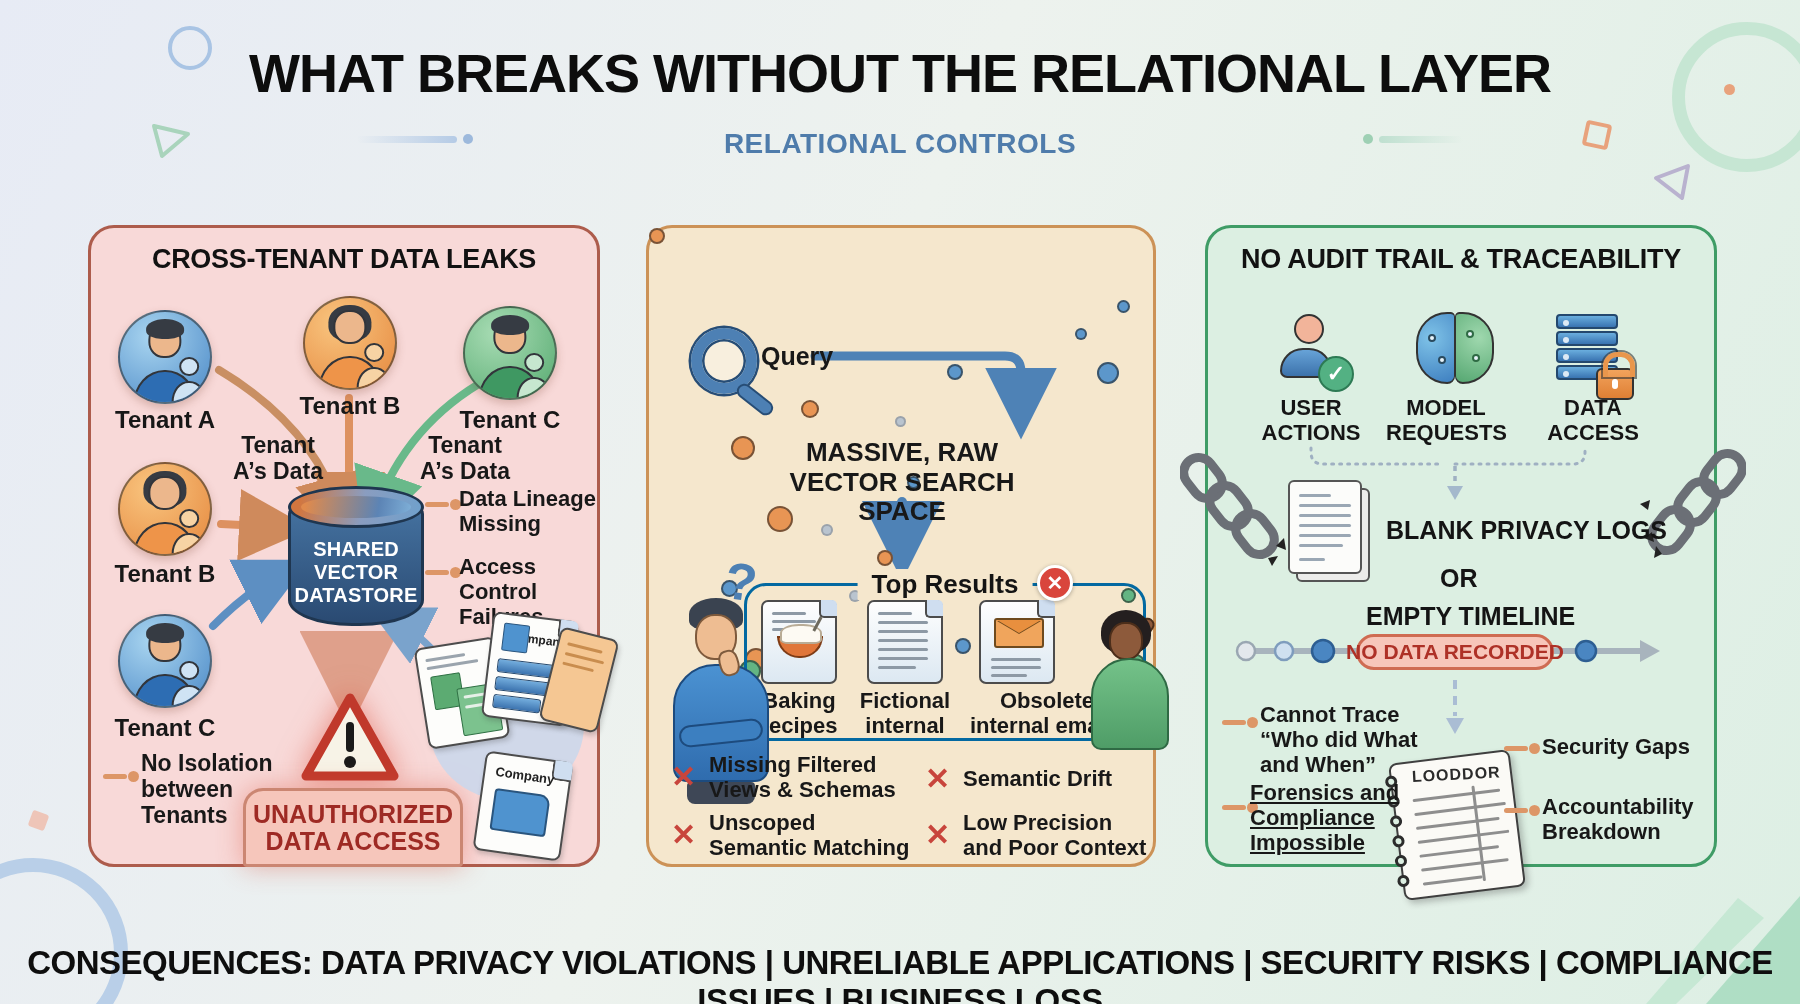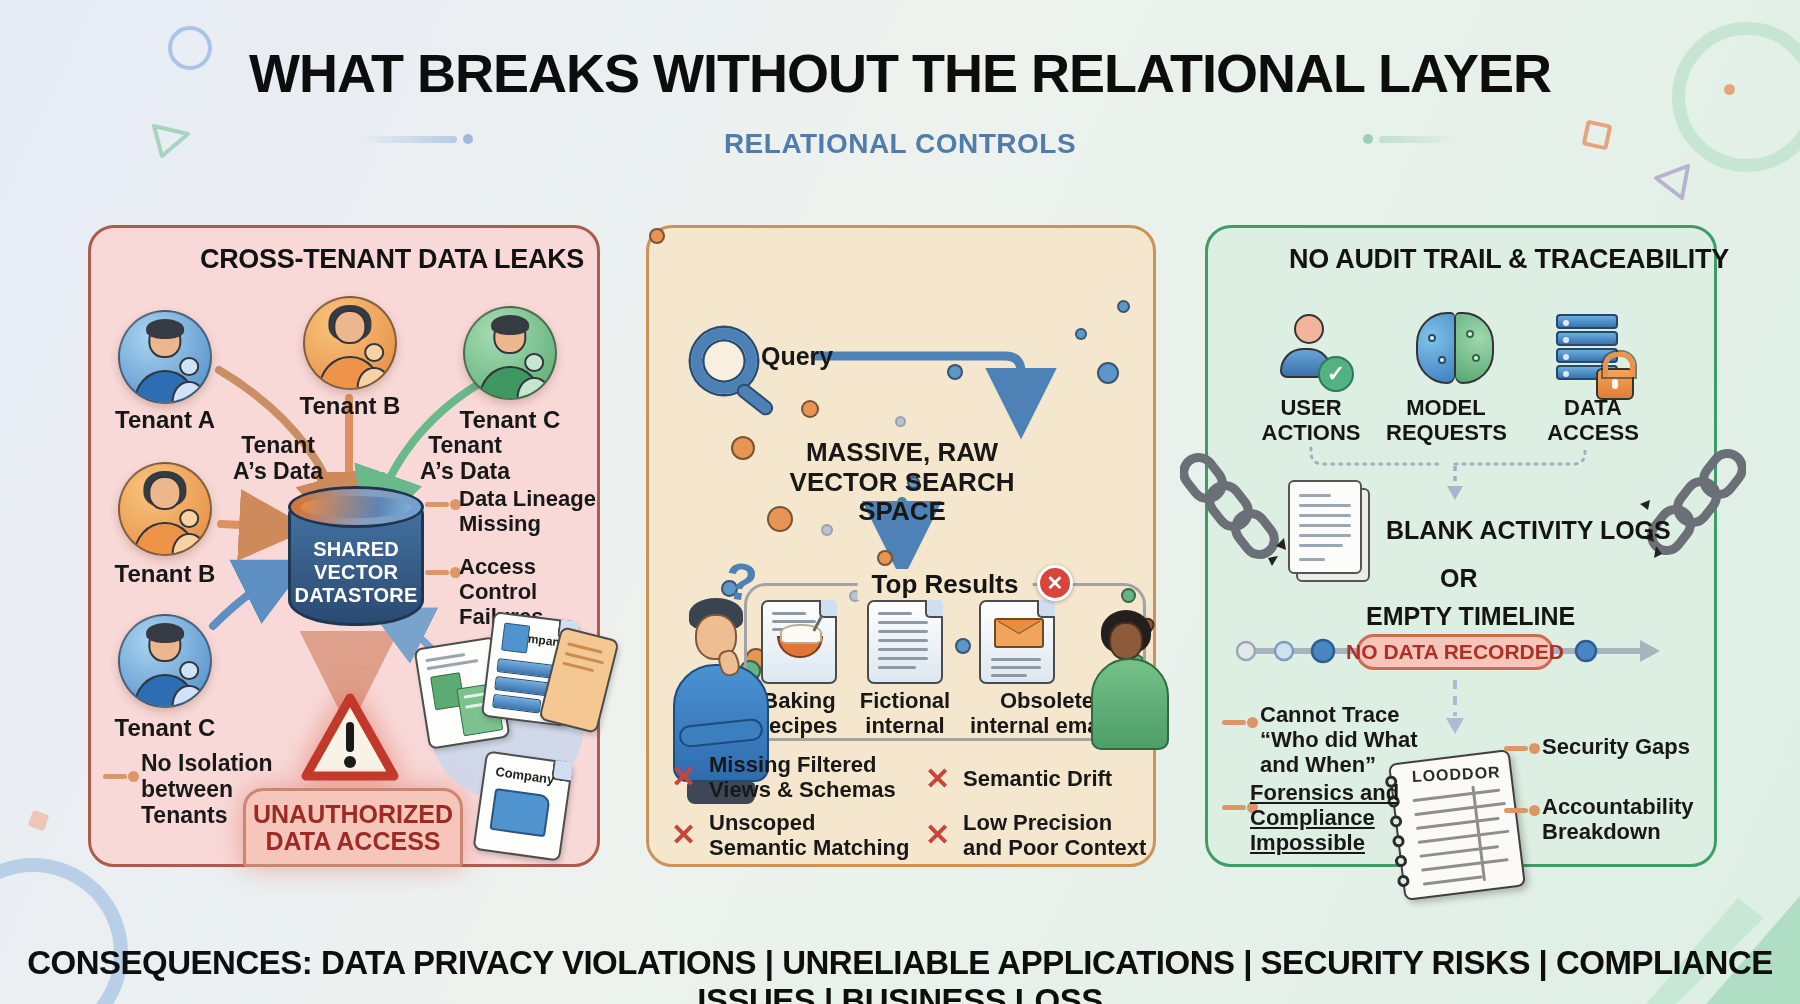--- a/index.html
+++ b/index.html
@@ -18,21 +18,21 @@
     font-size:28px; font-weight:800; color:#4f7cab; letter-spacing:.5px; }
   .footer-bar { position:absolute; top:944px; left:0; width:100%; text-align:center;
     font-size:33px; font-weight:800; letter-spacing:-0.5px; color:#0e0e0e; }
 
   
   .panel { position:absolute; top:225px; height:642px; border-radius:26px; border:3.5px solid; }
   .p1 { left:88px;  width:512px; background:#f8d9d8; border-color:#ad5c4c; }
   .p2 { left:646px; width:510px; background:#f5e7cd; border-color:#cc9257; }
   .p3 { left:1205px;width:512px; background:#dcefe2; border-color:#3f9c66; }
   .panel-header { position:absolute; top:16px; left:0; width:100%; text-align:center;
-    font-size:27px; font-weight:800; color:#121212; letter-spacing:-0.3px; white-space:pre-line;margin-left:48px; }
+    font-size:27px; font-weight:800; color:#121212; letter-spacing:-0.3px; white-space:pre-line; }
   .pre { white-space:pre-line; }
   .note { position:absolute; font-size:22px; line-height:1.14; font-weight:700; color:#181818; white-space:pre-line; }
   .svg-overlay { position:absolute; inset:0; width:100%; height:100%; overflow:visible; }
 
   
   .avatar { position:absolute; width:94px; height:94px; border-radius:50%; border:2.5px solid rgba(40,40,40,.55);
             box-shadow:0 4px 8px rgba(120,60,40,.25); overflow:hidden; }
   .av-blue   { background:radial-gradient(circle at 35% 28%, #a9d5f0, #4a88c6); }
   .av-orange { background:radial-gradient(circle at 35% 28%, #f9c57f, #e5873d); }
   .av-green  { background:radial-gradient(circle at 35% 28%, #a8dcb4, #55a96f); }
@@ -96,21 +96,21 @@
   .mag .handle { position:absolute; right:-30px; bottom:-24px; width:42px; height:15px; border-radius:8px;
     background:#4d80b4; border:2.5px solid #274d76; transform:rotate(38deg); }
 
   
   .dot { position:absolute; border-radius:50%; border:2px solid rgba(30,30,30,.55); }
   .d-or { background:#e89554; } .d-bl { background:#5c97cb; } .d-gr { background:#63b583; }
   .d-gy { background:#b9c4cf; border-color:rgba(30,30,30,.2); }
 
   
   .results-box { position:absolute; left:95px; top:355px; width:402px; height:158px;
-    border:3px solid #a3a3a3; border-radius:22px; }
+    border:3px solid #0369a1; border-radius:22px; }
   .results-title { position:absolute; top:-17px; left:50%; transform:translateX(-50%);
     background:#f5e7cd; padding:0 14px; font-size:26px; font-weight:800; color:#141414; white-space:nowrap; }
   .xbadge { position:absolute; left:388px; top:337px; width:36px; height:36px; border-radius:50%;
     background:#d9453c; border:3px solid #fff; box-shadow:0 1px 4px rgba(0,0,0,.3);
     color:#fff; font-size:20px; font-weight:800; display:flex; align-items:center; justify-content:center; z-index:4; }
   .rdoc { position:absolute; width:76px; height:84px; background:linear-gradient(180deg,#fefefe,#dce8f2);
     border:2.5px solid #4c4c4c; border-radius:7px; }
   .rdoc .fold { position:absolute; top:-2px; right:-2px; width:18px; height:18px; background:#cfdef0;
     border-left:2.5px solid #4c4c4c; border-bottom:2.5px solid #4c4c4c; border-radius:0 5px 0 5px; }
   .rdoc .line { position:absolute; height:3px; background:#8d99a5; border-radius:2px; }
@@ -536,21 +536,21 @@
       <div class="page" style="left:0;top:0;">
         <div class="line" style="top:12px;width:32px;"></div>
         <div class="line" style="top:22px;width:52px;"></div>
         <div class="line" style="top:32px;width:52px;"></div>
         <div class="line" style="top:42px;width:52px;"></div>
         <div class="line" style="top:52px;width:52px;"></div>
         <div class="line" style="top:62px;width:44px;"></div>
         <div class="line" style="top:76px;width:26px;"></div>
       </div>
     </div>
-    <div class="big-label pre" style="left:178px;top:288px;">BLANK ACTIVITY LOGS</div>
+    <div class="big-label pre" style="left:178px;top:288px;">BLANK PRIVACY LOGS</div>
     <div class="big-label pre" style="left:232px;top:336px;">OR</div>
     <div class="big-label pre" style="left:158px;top:374px;">EMPTY TIMELINE</div>
     <div class="pill pre">NO DATA RECORDED</div>
 
     <div class="notebook">
       <div class="ring2" style="top:10px;"></div>
         <div class="ring2" style="top:30px;"></div>
       <div class="ring2" style="top:50px;"></div>
         <div class="ring2" style="top:70px;"></div>
       <div class="ring2" style="top:90px;"></div>

